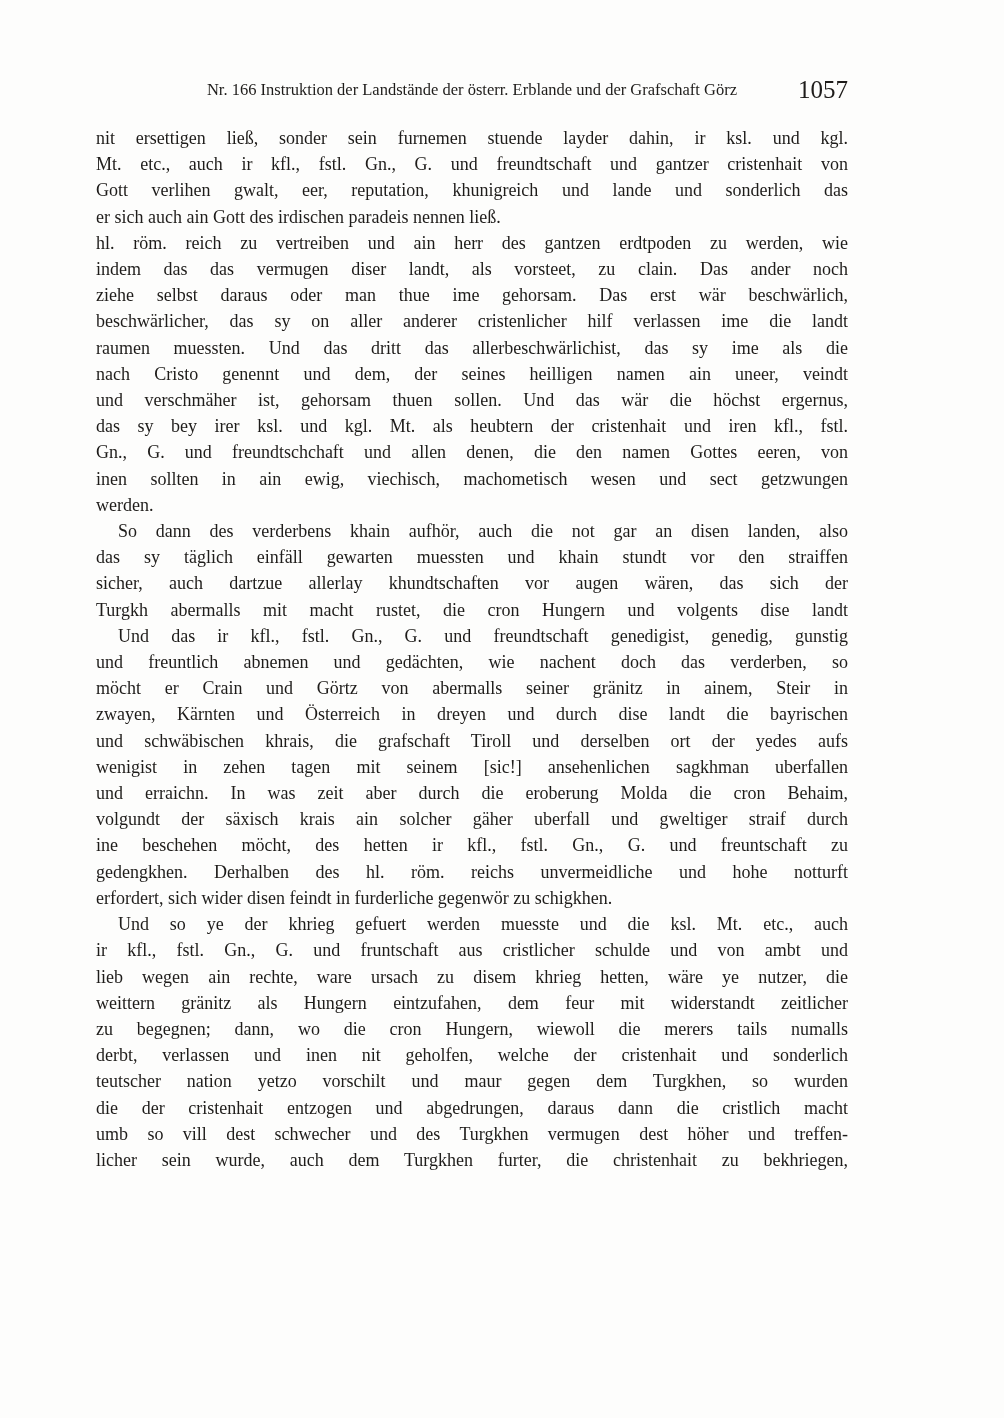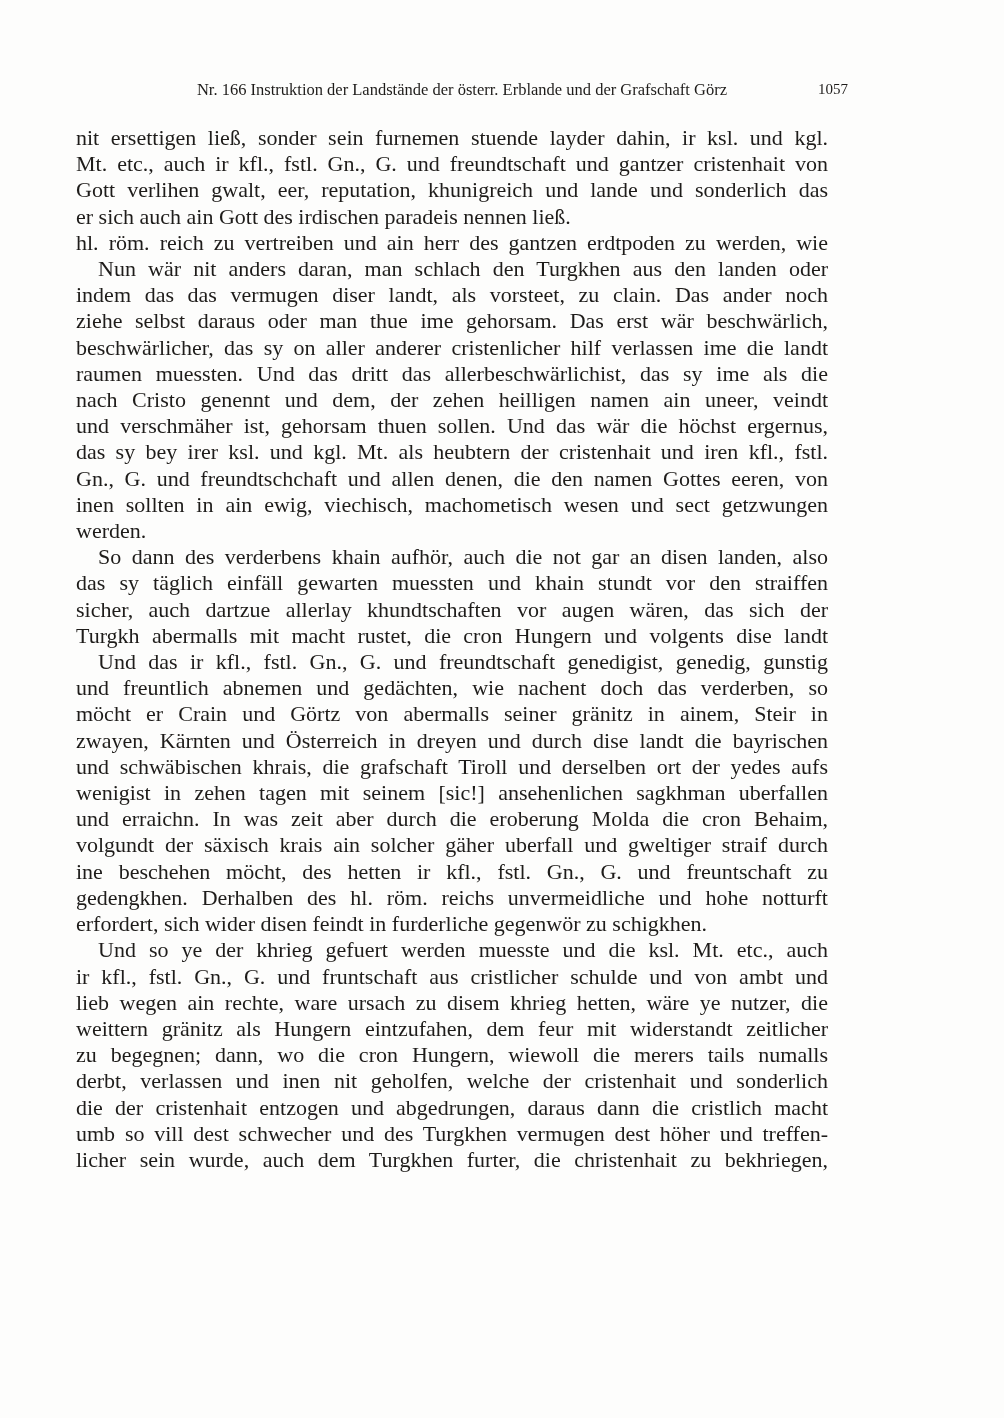--- a/index.html
+++ b/index.html
@@ -11,47 +11,47 @@
     width: 1004px;
     height: 1418px;
     background: var(--paper);
     font-family: "Liberation Serif", "DejaVu Serif", serif;
     color: var(--ink);
     overflow: hidden;
   }
   .page {
     width: 1004px;
     height: 1418px;
-    padding: 76px 156px 0 76px;
+    padding: 76px 156px 0 96px;
   }
   .running-header {
     position: relative;
     height: 27px;
     margin-bottom: 22px;
   }
   .header-title {
     position: absolute;
     left: 0; right: 0; bottom: 0;
     text-align: center;
     font-size: 16.5px;
     line-height: 27px;
     white-space: nowrap;
   }
   .page-number {
     position: absolute;
     right: 0; bottom: 0;
-    font-size: 15px;
+    font-size: 25px;
     line-height: 27px;
   }
   .body-text {
     width: 752px;
   }
   .paragraph { }
   .line {
-    font-size: 22px;
+    font-size: 18px;
     line-height: 26.2px;
     text-align: justify;
     text-align-last: justify;
     white-space: normal;
   }
   .line.last {
     text-align-last: left;
   }
   .line.first-indent {
     padding-left: 22px;
@@ -68,26 +68,25 @@
   </div>
   <main class="body-text">
       <div class="paragraph">
         <div class="line"><span>nit ersettigen ließ, sonder sein furnemen stuende layder dahin, ir ksl. und kgl.</span></div>
         <div class="line"><span>Mt. etc., auch ir kfl., fstl. Gn., G. und freundtschaft und gantzer cristenhait von</span></div>
         <div class="line"><span>Gott verlihen gwalt, eer, reputation, khunigreich und lande und sonderlich das</span></div>
         <div class="line last"><span>er sich auch ain Gott des irdischen paradeis nennen ließ.</span></div>
         <div class="line"><span>hl. röm. reich zu vertreiben und ain herr des gantzen erdtpoden zu werden, wie</span></div>
       </div>
       <div class="paragraph">
-        <div class="line first-indent"><span>Nun wär nit anders daran, man schlach den Turgkhen aus den landen oder</span></div>
         <div class="line"><span>indem das das vermugen diser landt, als vorsteet, zu clain. Das ander noch</span></div>
         <div class="line"><span>ziehe selbst daraus oder man thue ime gehorsam. Das erst wär beschwärlich,</span></div>
         <div class="line"><span>beschwärlicher, das sy on aller anderer cristenlicher hilf verlassen ime die landt</span></div>
         <div class="line"><span>raumen muessten. Und das dritt das allerbeschwärlichist, das sy ime als die</span></div>
-        <div class="line"><span>nach Cristo genennt und dem, der zehen heilligen namen ain uneer, veindt</span></div>
+        <div class="line"><span>nach Cristo genennt und dem, der seines heilligen namen ain uneer, veindt</span></div>
         <div class="line"><span>und verschmäher ist, gehorsam thuen sollen. Und das wär die höchst ergernus,</span></div>
         <div class="line"><span>das sy bey irer ksl. und kgl. Mt. als heubtern der cristenhait und iren kfl., fstl.</span></div>
         <div class="line"><span>Gn., G. und freundtschchaft und allen denen, die den namen Gottes eeren, von</span></div>
         <div class="line"><span>inen sollten in ain ewig, viechisch, machometisch wesen und sect getzwungen</span></div>
         <div class="line last"><span>werden.</span></div>
       </div>
       <div class="paragraph">
         <div class="line first-indent"><span>So dann des verderbens khain aufhör, auch die not gar an disen landen, also</span></div>
         <div class="line"><span>das sy täglich einfäll gewarten muessten und khain stundt vor den straiffen</span></div>
         <div class="line"><span>sicher, auch dartzue allerlay khundtschaften vor augen wären, das sich der</span></div>
@@ -106,18 +105,19 @@
         <div class="line"><span>gedengkhen. Derhalben des hl. röm. reichs unvermeidliche und hohe notturft</span></div>
         <div class="line last"><span>erfordert, sich wider disen feindt in furderliche gegenwör zu schigkhen.</span></div>
       </div>
       <div class="paragraph">
         <div class="line first-indent"><span>Und so ye der khrieg gefuert werden muesste und die ksl. Mt. etc., auch</span></div>
         <div class="line"><span>ir kfl., fstl. Gn., G. und fruntschaft aus cristlicher schulde und von ambt und</span></div>
         <div class="line"><span>lieb wegen ain rechte, ware ursach zu disem khrieg hetten, wäre ye nutzer, die</span></div>
         <div class="line"><span>weittern gränitz als Hungern eintzufahen, dem feur mit widerstandt zeitlicher</span></div>
         <div class="line"><span>zu begegnen; dann, wo die cron Hungern, wiewoll die merers tails numalls</span></div>
         <div class="line"><span>derbt, verlassen und inen nit geholfen, welche der cristenhait und sonderlich</span></div>
+        <div class="line"><span>teutscher nation yetzo vorschilt und maur gegen dem Turgkhen, so wurden</span></div>
         <div class="line"><span>die der cristenhait entzogen und abgedrungen, daraus dann die cristlich macht</span></div>
         <div class="line"><span>umb so vill dest schwecher und des Turgkhen vermugen dest höher und treffen-</span></div>
         <div class="line"><span>licher sein wurde, auch dem Turgkhen furter, die christenhait zu bekhriegen,</span></div>
       </div>
     </main>
 </div>
 
 </body></html>

